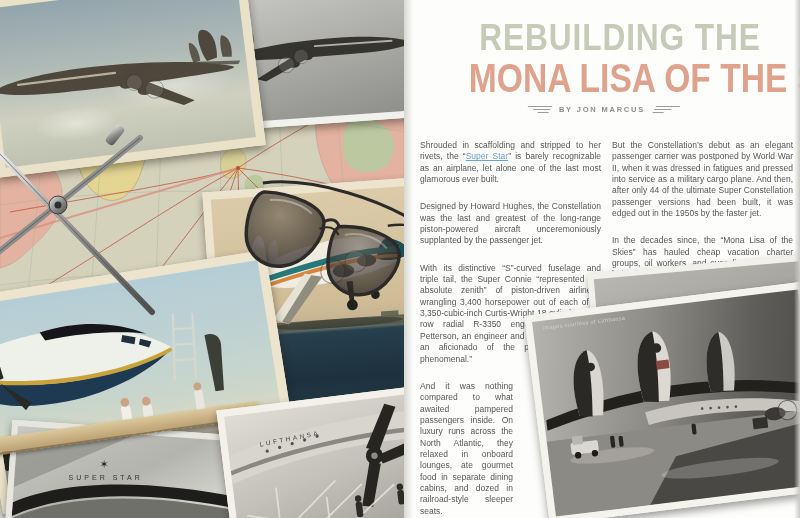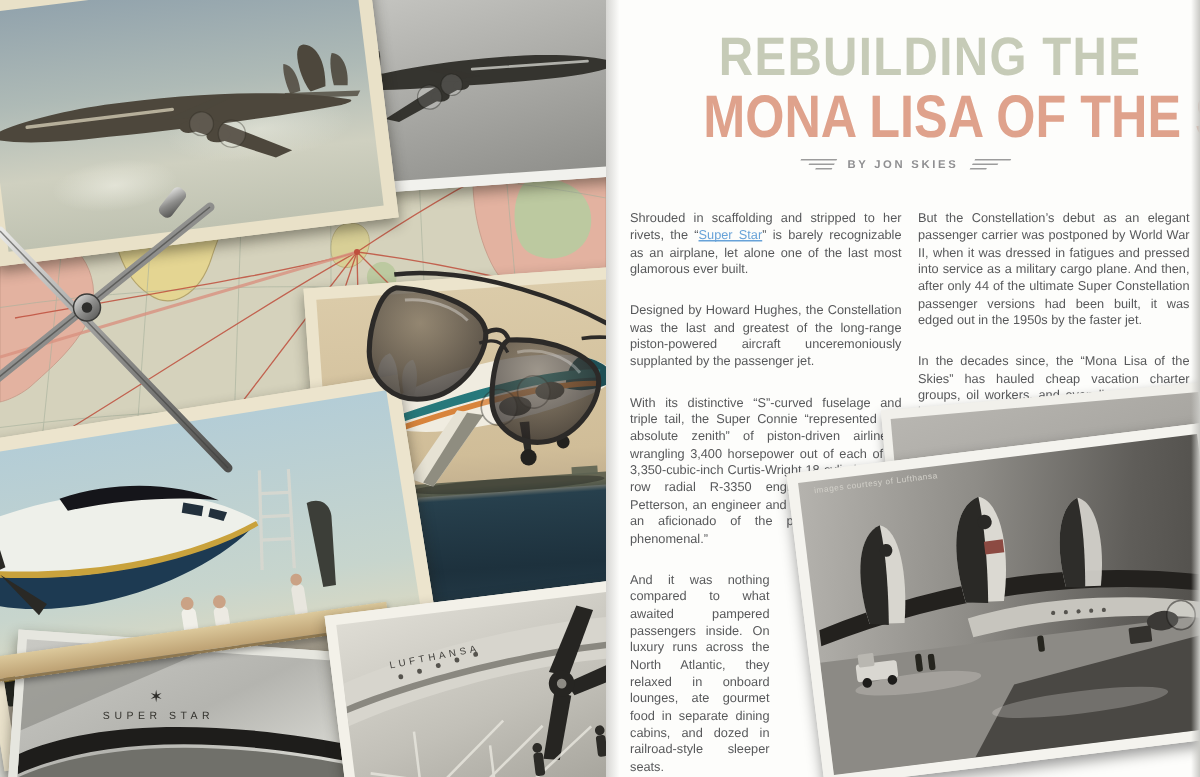--- a/index.html
+++ b/index.html
@@ -393,21 +393,21 @@
     <div class="gutter-shadow"></div>
     <div class="page-edge"></div>
 
     <header class="title-wrap">
       <h1 style="margin:0;font-size:0;line-height:0;padding-left:36px;">
         <span class="title-line t1">REBUILDING THE</span>
         <span class="title-line t2">MONA LISA OF THE SKIES</span>
       </h1>
       <div class="byline-row">
         <span class="wing wing-l"></span>
-        <span class="byline">BY JON SKIES</span>
+        <span class="byline">BY JON MARCUS</span>
         <span class="wing wing-r"></span>
       </div>
     </header>
 
     <div class="cols">
       <div class="col">
         <p><span>Shrouded in scaffolding and stripped to her rivets, the “</span><a>Super Star</a><span>” is barely recognizable as an airplane, let alone one of the last most glamorous ever built.</span></p>
         <p>Designed by Howard Hughes, the Constellation was the last and greatest of the long-range piston-powered aircraft unceremoniously supplanted by the passenger jet.</p>
         <p>With its distinctive “S”-curved fuselage and triple tail, the Super Connie “represented the absolute zenith” of piston-driven airliners, wrangling 3,400 horsepower out of each of its 3,350-cubic-inch Curtis-Wright 18-cylinder, twin-row radial R-3350 engines, says Ralph Petterson, an engineer and aviation author and an aficionado of the plane. “That was phenomenal.”</p>
         <div class="wrap-spacer"></div>

